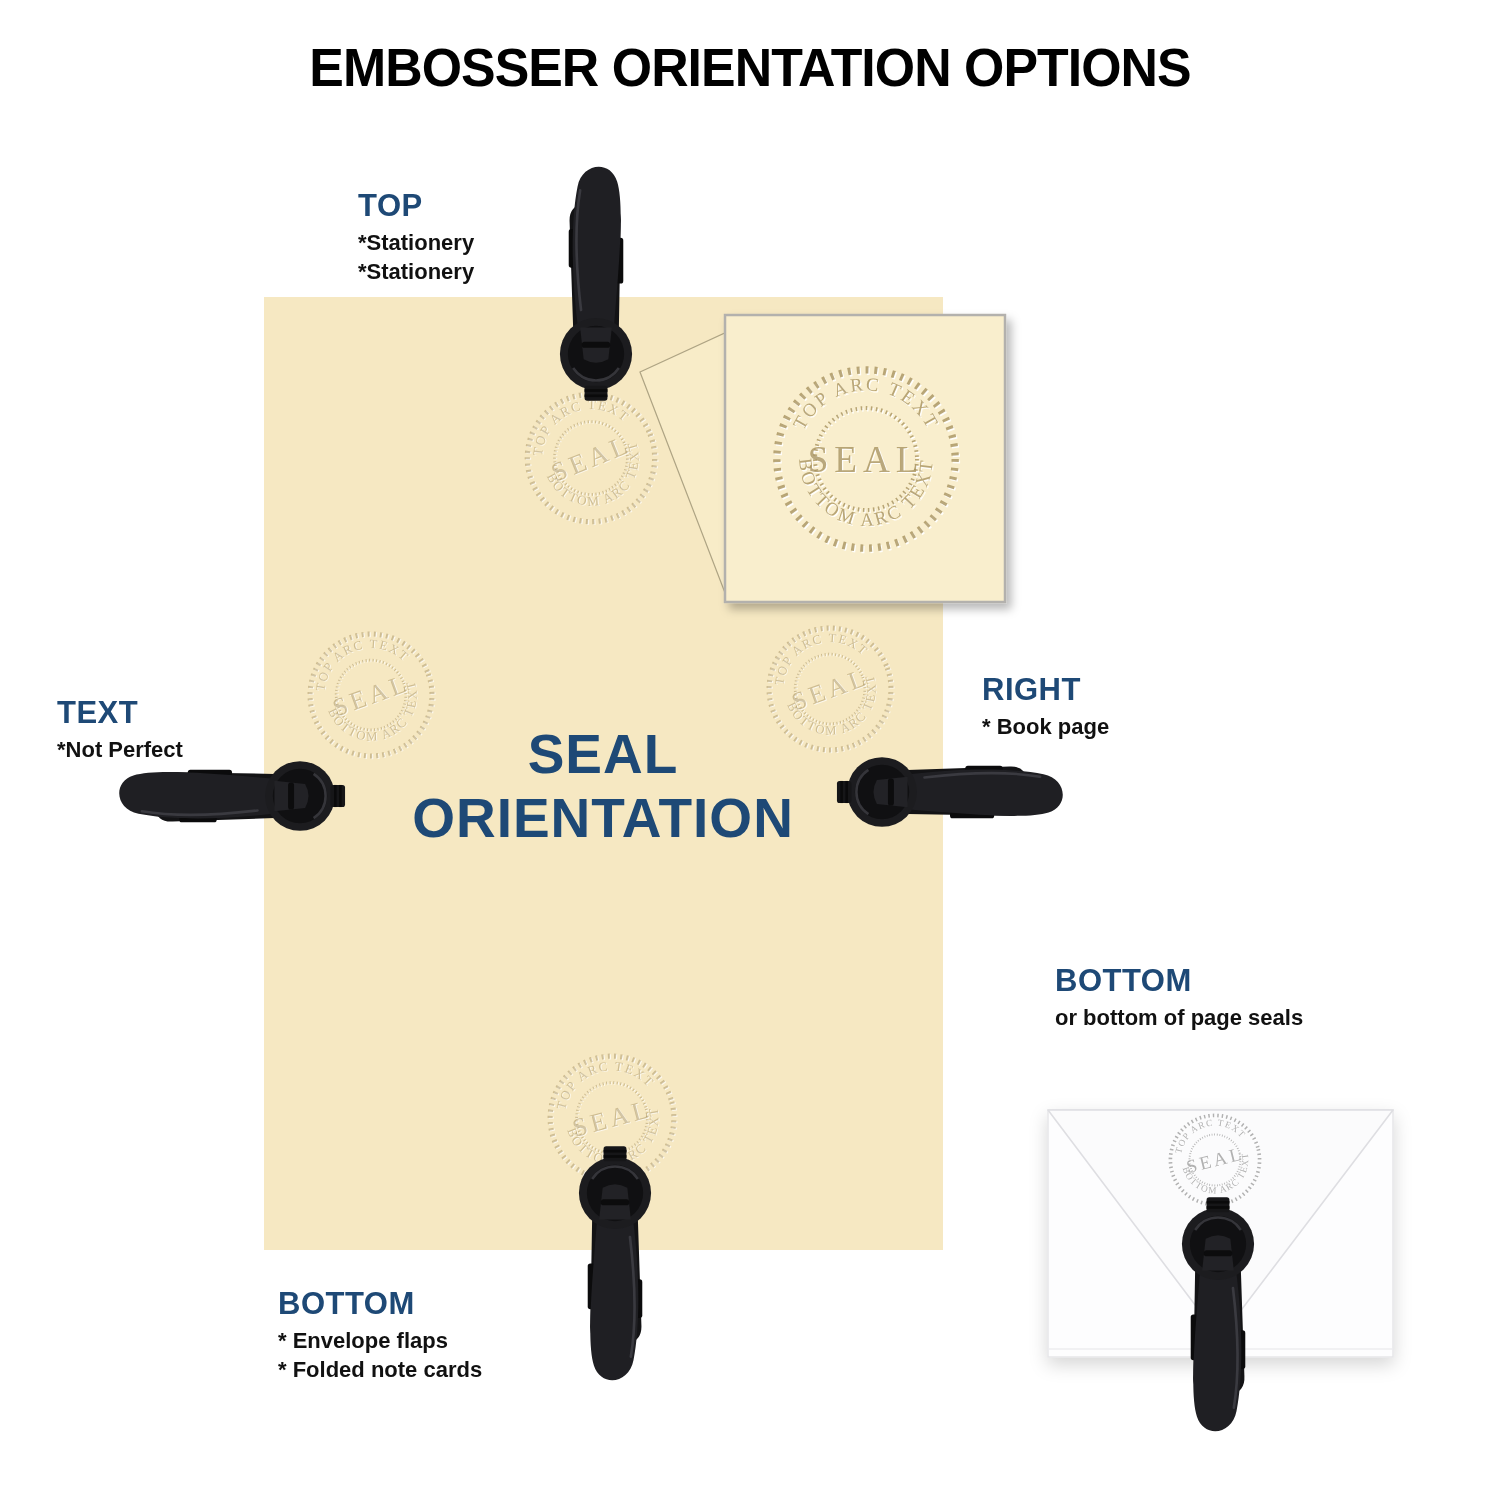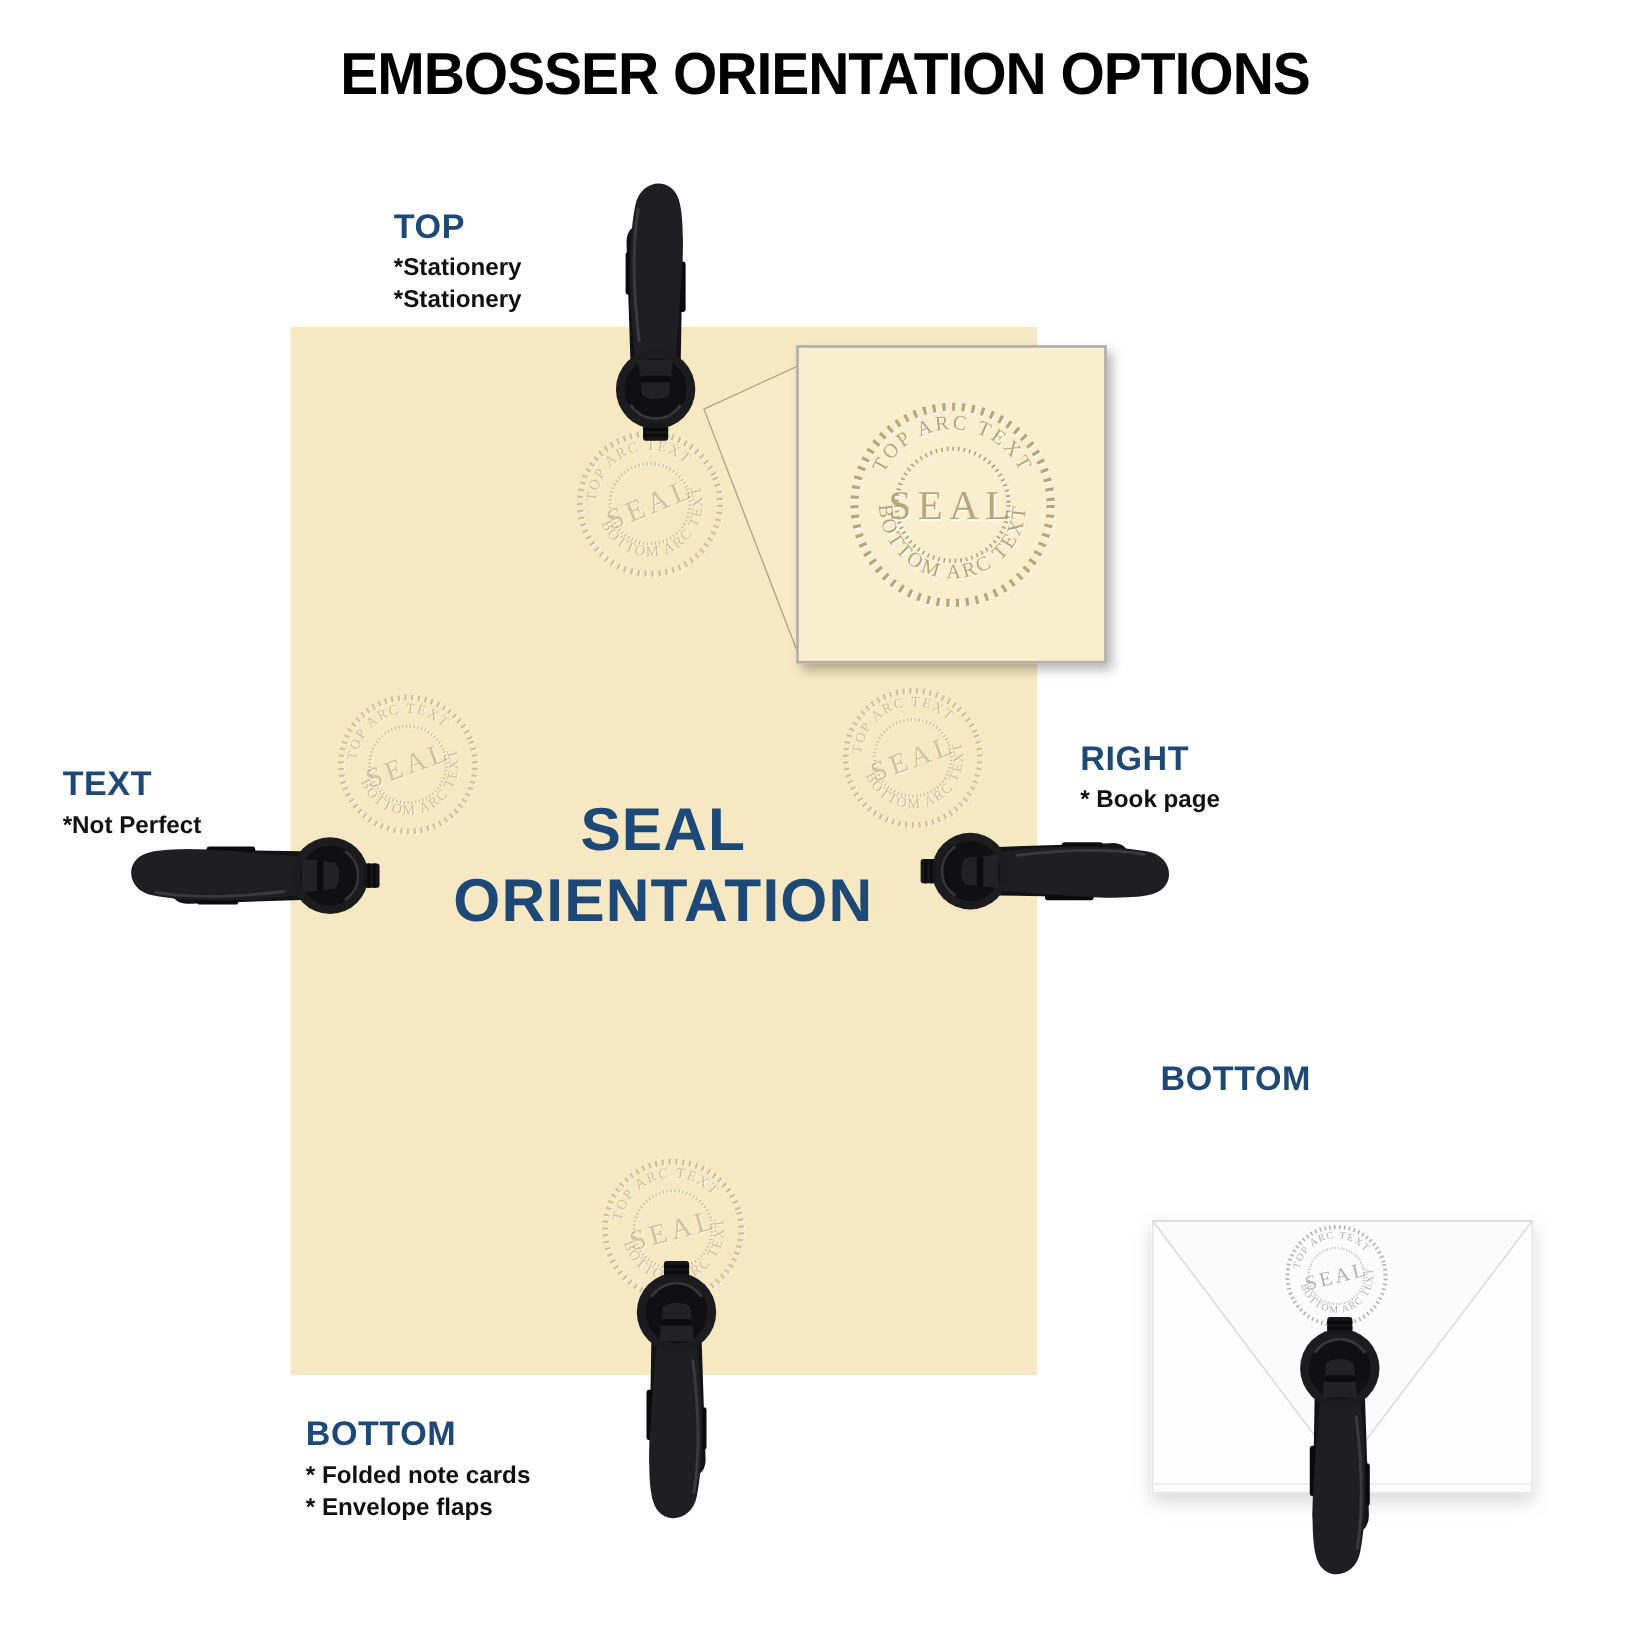--- a/index.html
+++ b/index.html
@@ -295,21 +295,22 @@
     <div class="it">*Not Perfect</div>
   </div>
 
   <div class="annot" style="left:982px;top:672px;">
     <div class="hd">RIGHT</div>
     <div class="it">* Book page</div>
   </div>
 
   <div class="annot" style="left:278px;top:1286px;">
     <div class="hd">BOTTOM</div>
+    <div class="it">* Envelope flaps</div>
     <div class="it">* Folded note cards</div>
-    <div class="it">* Envelope flaps</div>
   </div>
 
   <div class="annot" style="left:1055px;top:963px;">
     <div class="hd">BOTTOM</div>
+    <div class="it">or bottom of page seals</div>
   </div>
 
 </div>
 
 </body></html>

